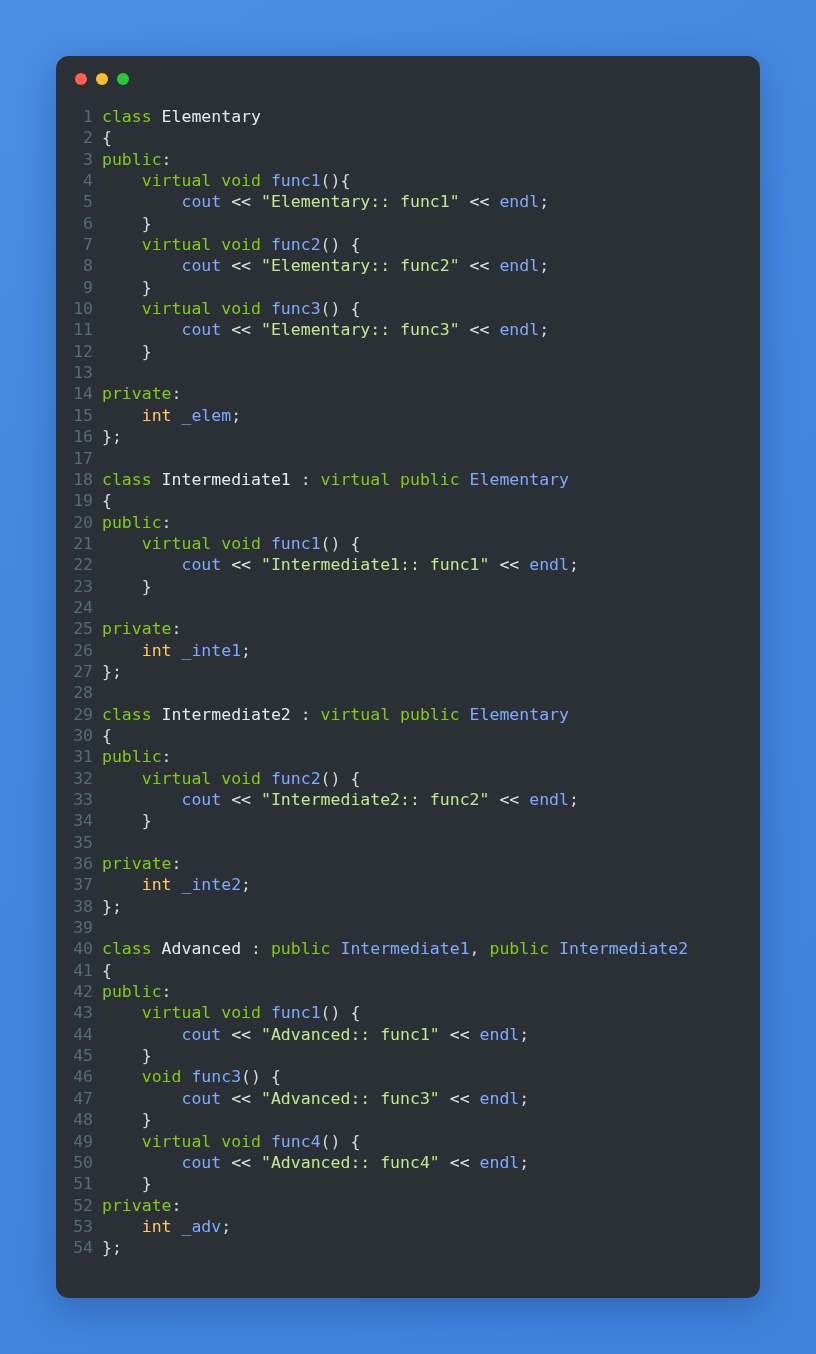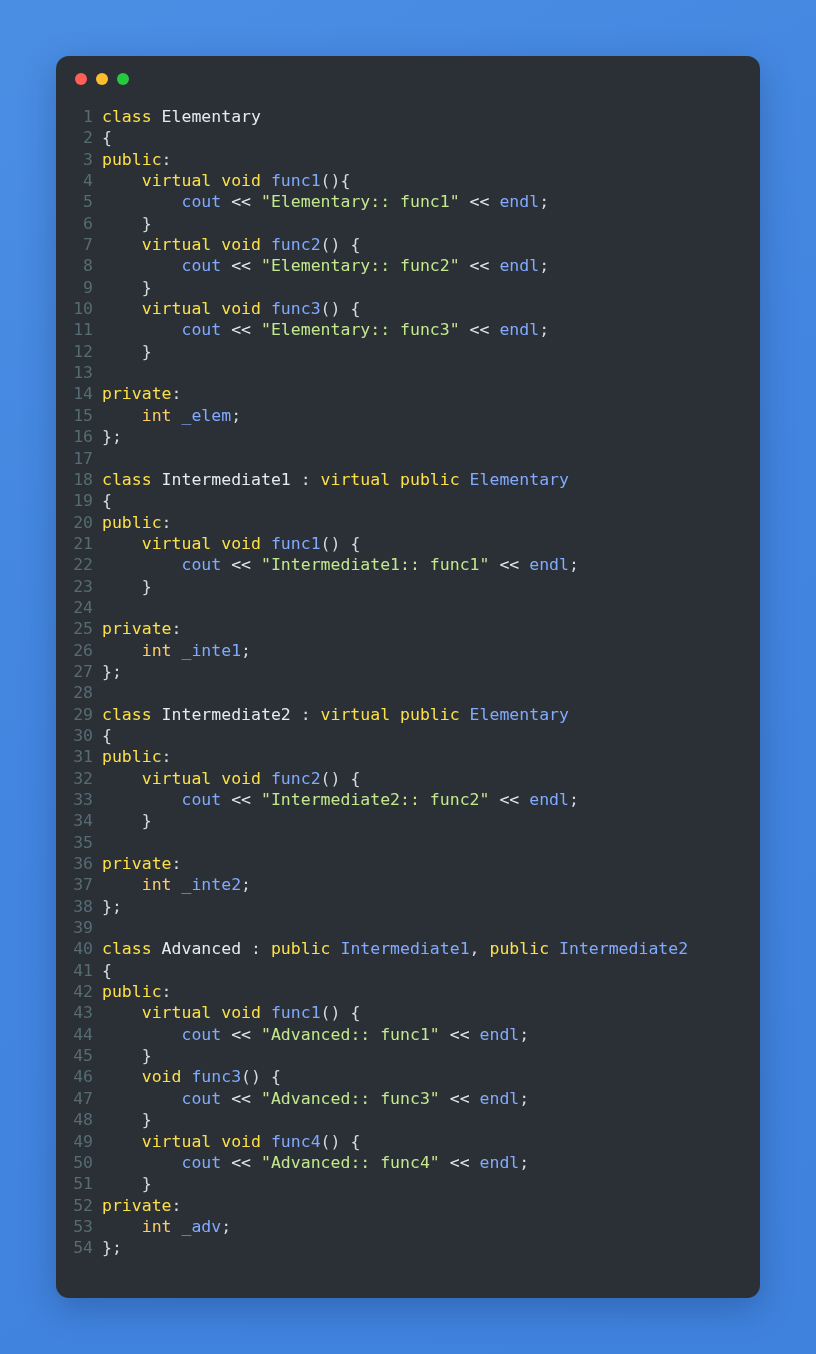--- a/index.html
+++ b/index.html
@@ -69,21 +69,21 @@
     user-select: none;
   }
   .lc {
     flex: 1 1 auto;
     white-space: pre-wrap;
     word-break: break-word;
     padding-right: 10px;
     color: #d4dae0;
   }
   
-  .t-kw    { color: #fde047; }   
+  .t-kw    { color: #84cc16; }   
   .t-type  { color: #ffcb6b; }   
   .t-cls   { color: #e8eaed; }   
   .t-ref   { color: #82aaff; }   
   .t-str   { color: #c3e88d; }   
   .t-pun   { color: #d4dae0; }   
   .t-op    { color: #e4e8ec; }   
 </style>
 </head>
 <body>
 

